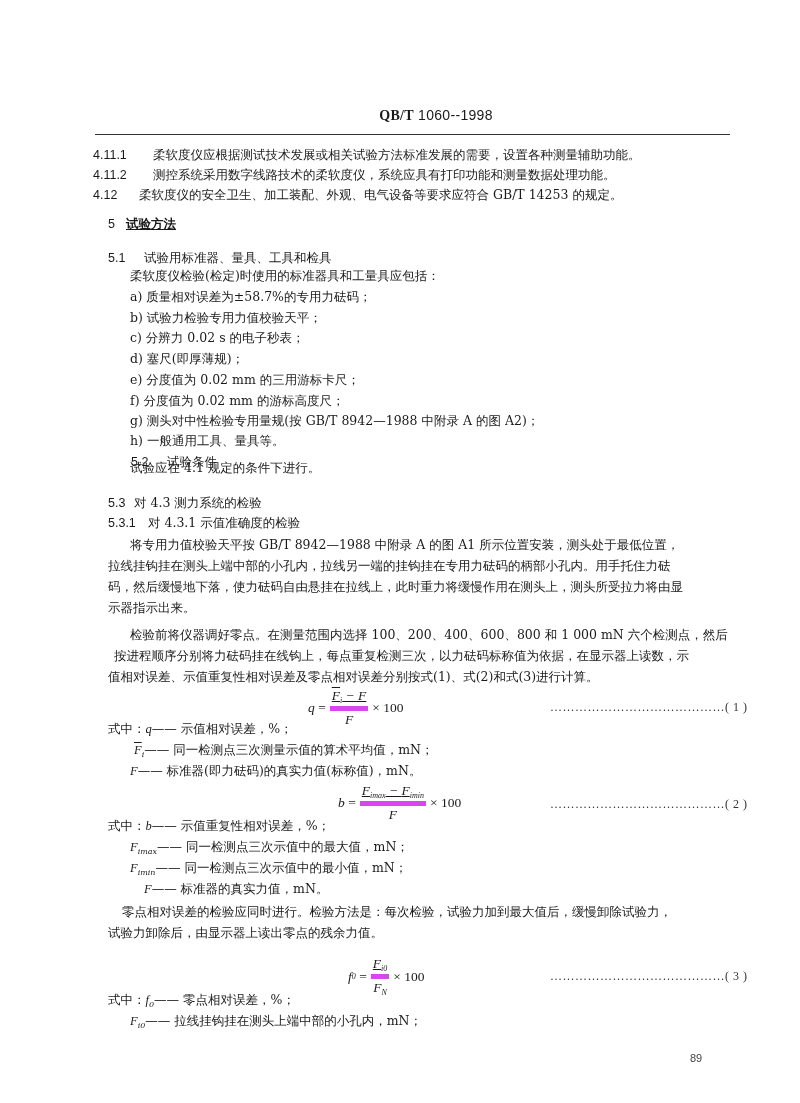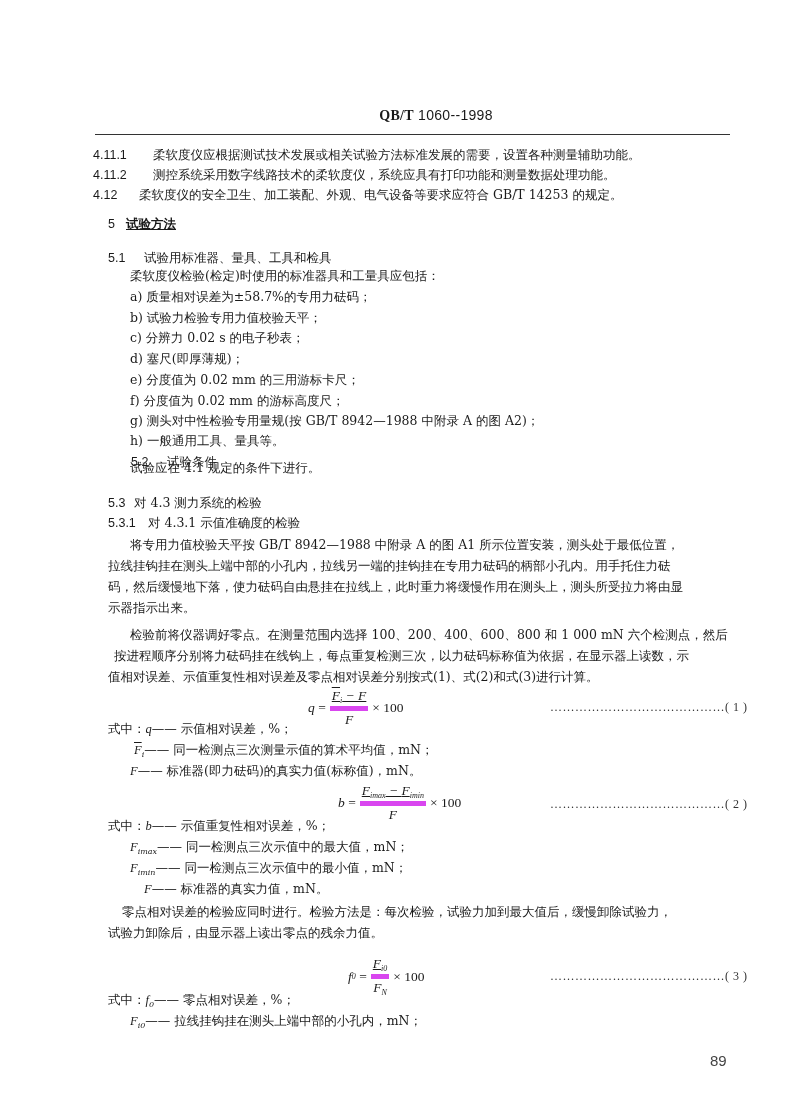--- a/index.html
+++ b/index.html
@@ -22,21 +22,21 @@
   .formula {
     font-family: "Liberation Serif", serif; font-size: 13.5px;
     display: flex; align-items: center;
   }
   .frac { display: inline-flex; flex-direction: column; align-items: center; margin: 0 4px; }
   .frac .top { border-bottom: 5px solid #d946ef; padding: 0 2px 1px 2px; font-style: italic; text-decoration: underline; }
   .frac .bot { font-style: italic; padding-top: 1px; }
   .sub { font-size: 8px; vertical-align: -3px; font-style: italic; }
   .over { text-decoration: overline; }
   .eqnum { font-family: "Liberation Serif", serif; font-size: 12px; letter-spacing: 0.5px; color: #333; }
-  .pageno { font-family: "Liberation Sans", sans-serif; font-size: 15px; color: #444; margin-left: 20px; }
+  .pageno { font-family: "Liberation Sans", sans-serif; font-size: 11px; color: #444; }
 </style>
 </head>
 <body>
 
 <div class="abs header">
   <span class="code">QB/T</span>
   <span>1060--1998</span>
 </div>
 <div class="abs rule"></div>
 

